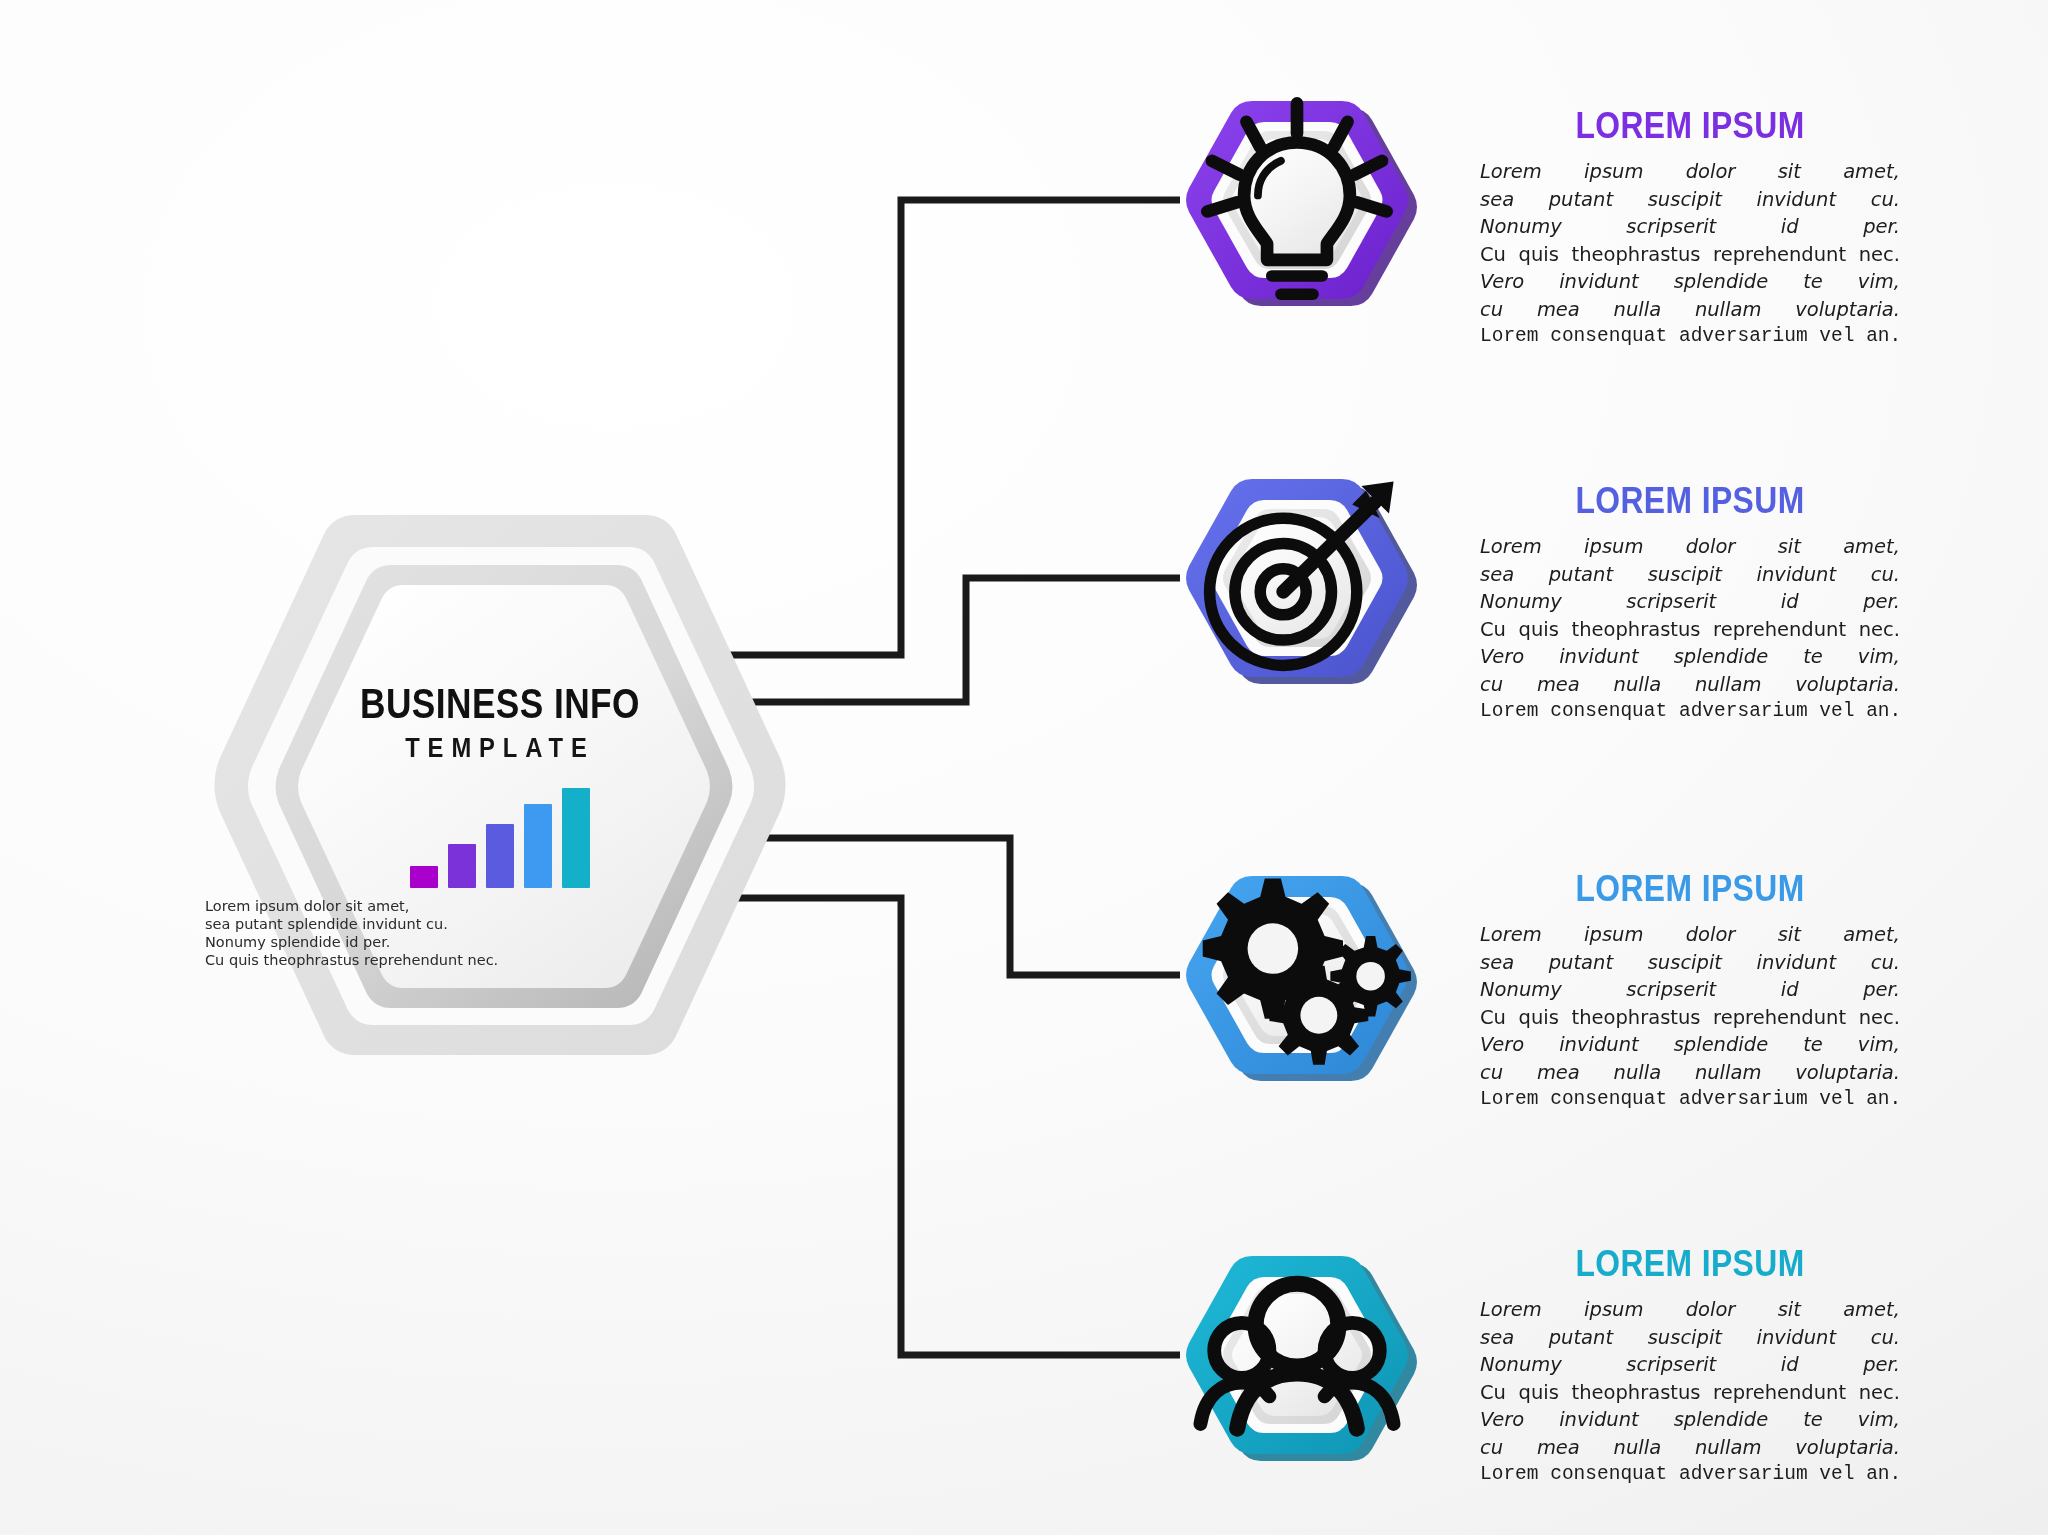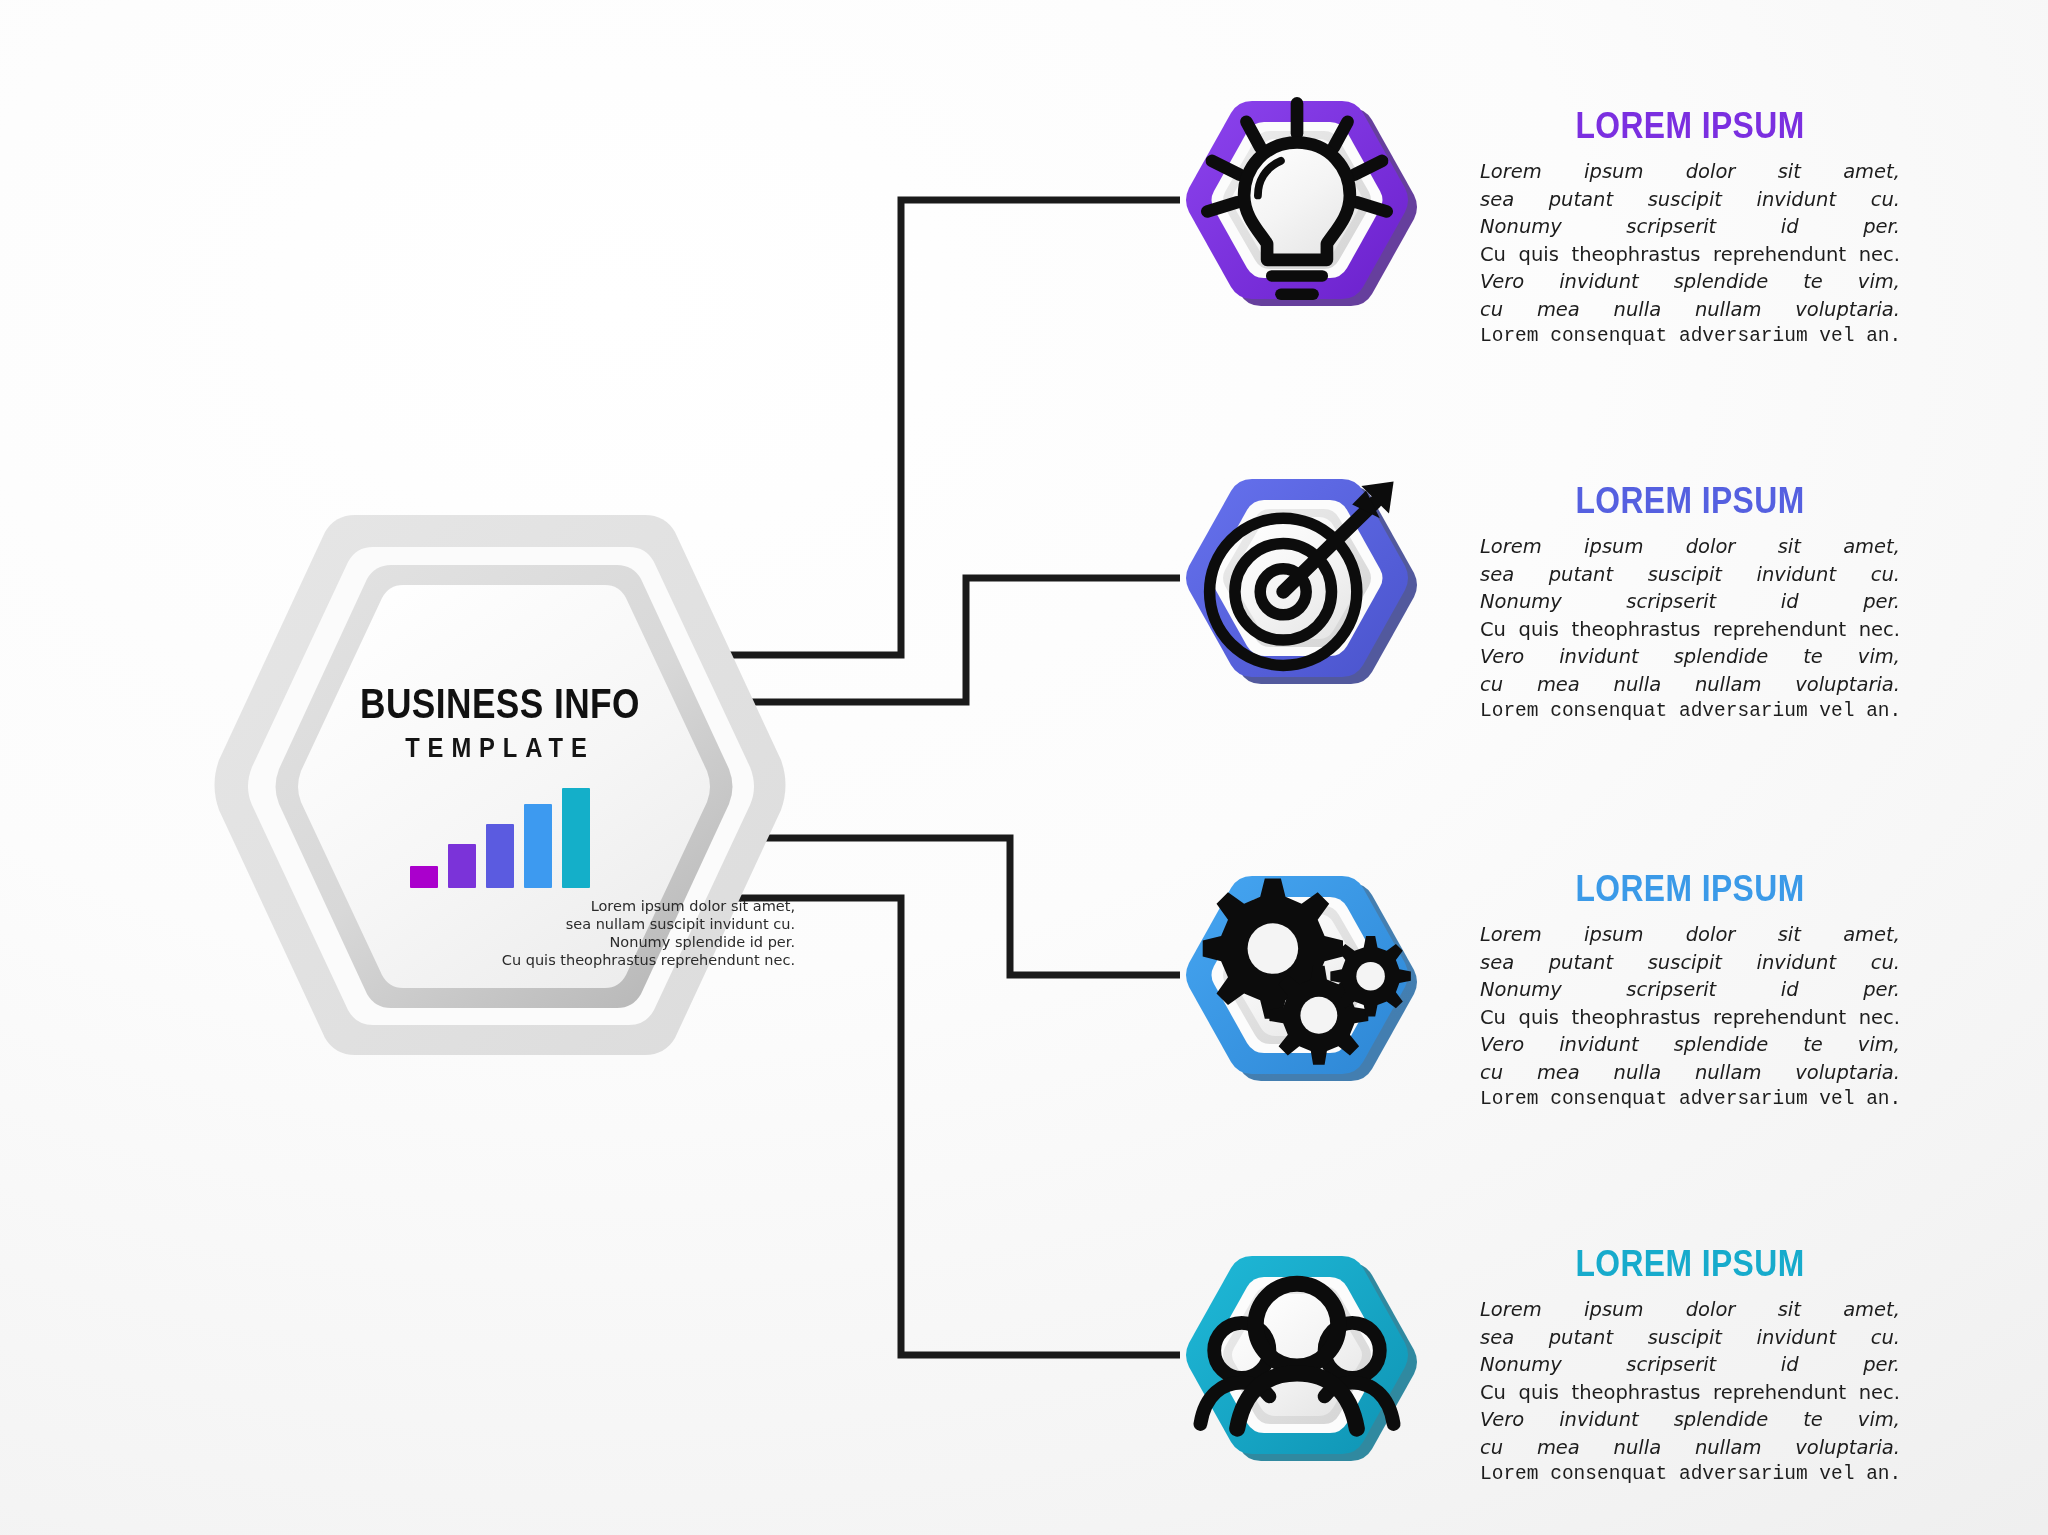--- a/index.html
+++ b/index.html
@@ -82,21 +82,21 @@
   #center-chart .bar {
     width: 28px;
     border-radius: 1px;
   }
 
   #center-caption {
     position: absolute;
     left: 0;
     top: 392px;
     width: 590px;
-    text-align: right;
+    text-align: left;
     font-family: "DejaVu Sans", sans-serif;
     font-size: 14.5px;
     line-height: 18px;
     color: #2b2b2b;
   }
   #center-caption div { white-space: nowrap; }
 
   
   .node {
     position: absolute;
@@ -194,21 +194,21 @@
     <div id="center-chart">
         <div class="bar" style="height: 22px; background: rgb(170, 0, 204);"></div>
         <div class="bar" style="height: 44px; background: rgb(123, 51, 217);"></div>
         <div class="bar" style="height: 64px; background: rgb(91, 91, 224);"></div>
         <div class="bar" style="height: 84px; background: rgb(61, 154, 240);"></div>
         <div class="bar" style="height: 100px; background: rgb(20, 175, 201);"></div>
       </div>
 
     <div id="center-caption">
         <div>Lorem ipsum dolor sit amet,</div>
-        <div>sea nullam suscipit invidunt cu.</div>
+        <div>sea putant splendide invidunt cu.</div>
         <div>Nonumy splendide id per.</div>
         <div>Cu quis theophrastus reprehendunt nec.</div>
       </div>
   </div>
 
   <div class="node" style="left:1172px; top:85px;">
     <svg viewBox="0 0 250 230">
       <defs>
         <linearGradient id="n1-ring" x1="0" y1="0" x2="1" y2="1">
           <stop offset="0%" stop-color="#8c44ee"></stop>

